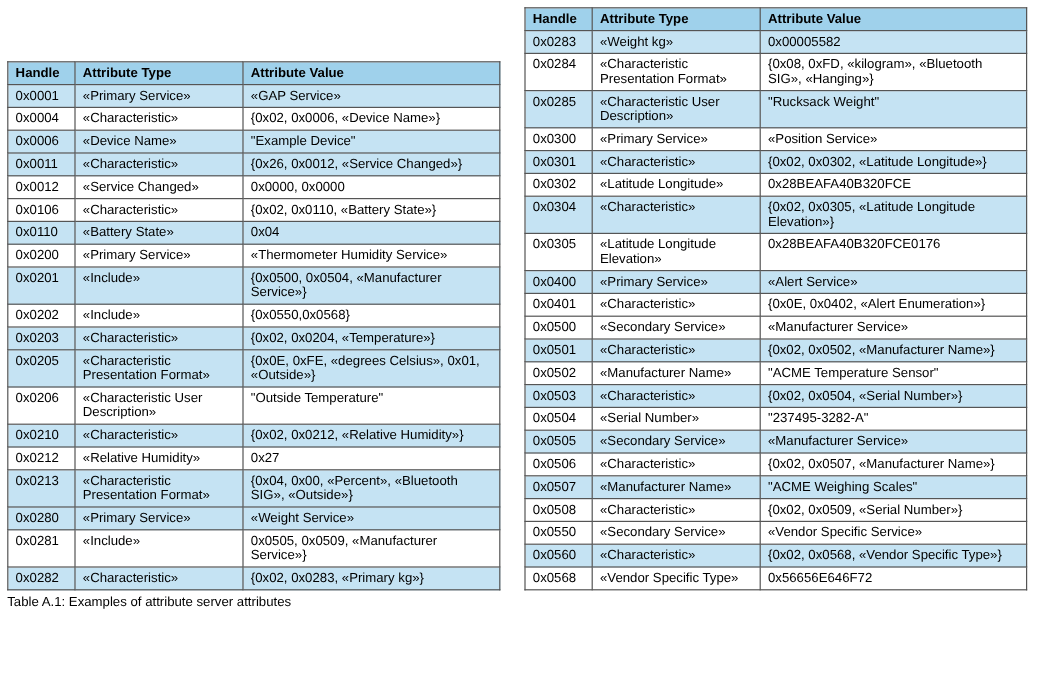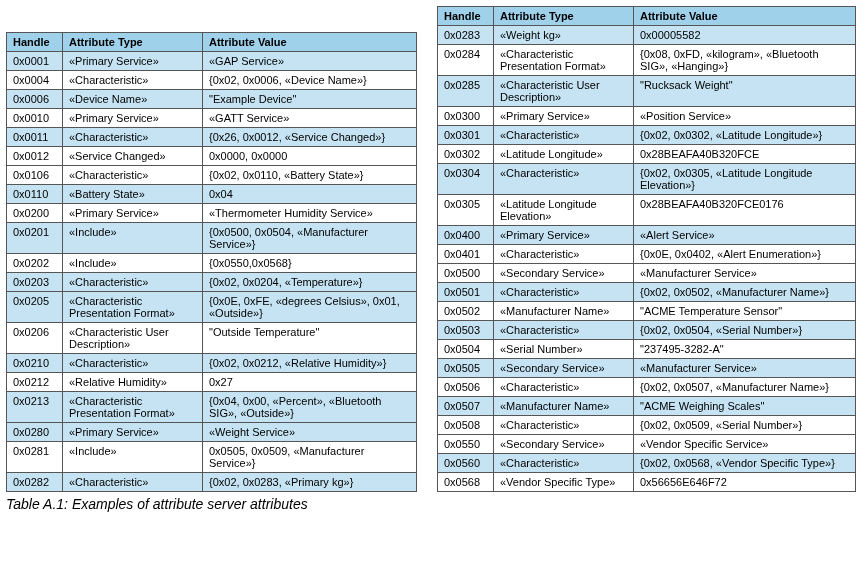--- a/index.html
+++ b/index.html
@@ -5,21 +5,21 @@
   html,body{margin:0;padding:0;background:#fff;font-family:Arial,Helvetica,sans-serif;font-size:11px;color:#000}
   .page{width:867px;height:567px;padding:6px;box-sizing:border-box}
   .cols{display:flex;gap:20px;align-items:flex-end}
   table{border-collapse:collapse;table-layout:fixed}
   th,td{border:1px solid #555;padding:3px 6px;vertical-align:top;text-align:left}
   th{background:#9fd1eb;font-weight:bold}
   tr.stripe td{background:#c5e3f3}
   tr.plain td{background:#fff}
   .col-h{width:56px}
   .col-t{width:140px}
-  .caption{font-style:italic;margin-top:4px;font-size:14px}
+  .caption{margin-top:4px;font-size:11px}
 </style>
 </head>
 <body>
 
 <div class="page">
   <div class="cols">
     <table>
       <colgroup>
           <col class="col-h">
           <col class="col-t">
@@ -41,25 +41,20 @@
           <tr class="plain">
             <td>0x0004</td>
             <td>«Characteristic»</td>
             <td>{0x02, 0x0006, «Device Name»}</td>
           </tr>
           <tr class="stripe">
             <td>0x0006</td>
             <td>«Device Name»</td>
             <td>"Example Device"</td>
           </tr>
-          <tr class="plain">
-            <td>0x0010</td>
-            <td>«Primary Service»</td>
-            <td>«GATT Service»</td>
-          </tr>
           <tr class="stripe">
             <td>0x0011</td>
             <td>«Characteristic»</td>
             <td>{0x26, 0x0012, «Service Changed»}</td>
           </tr>
           <tr class="plain">
             <td>0x0012</td>
             <td>«Service Changed»</td>
             <td>0x0000, 0x0000</td>
           </tr>

